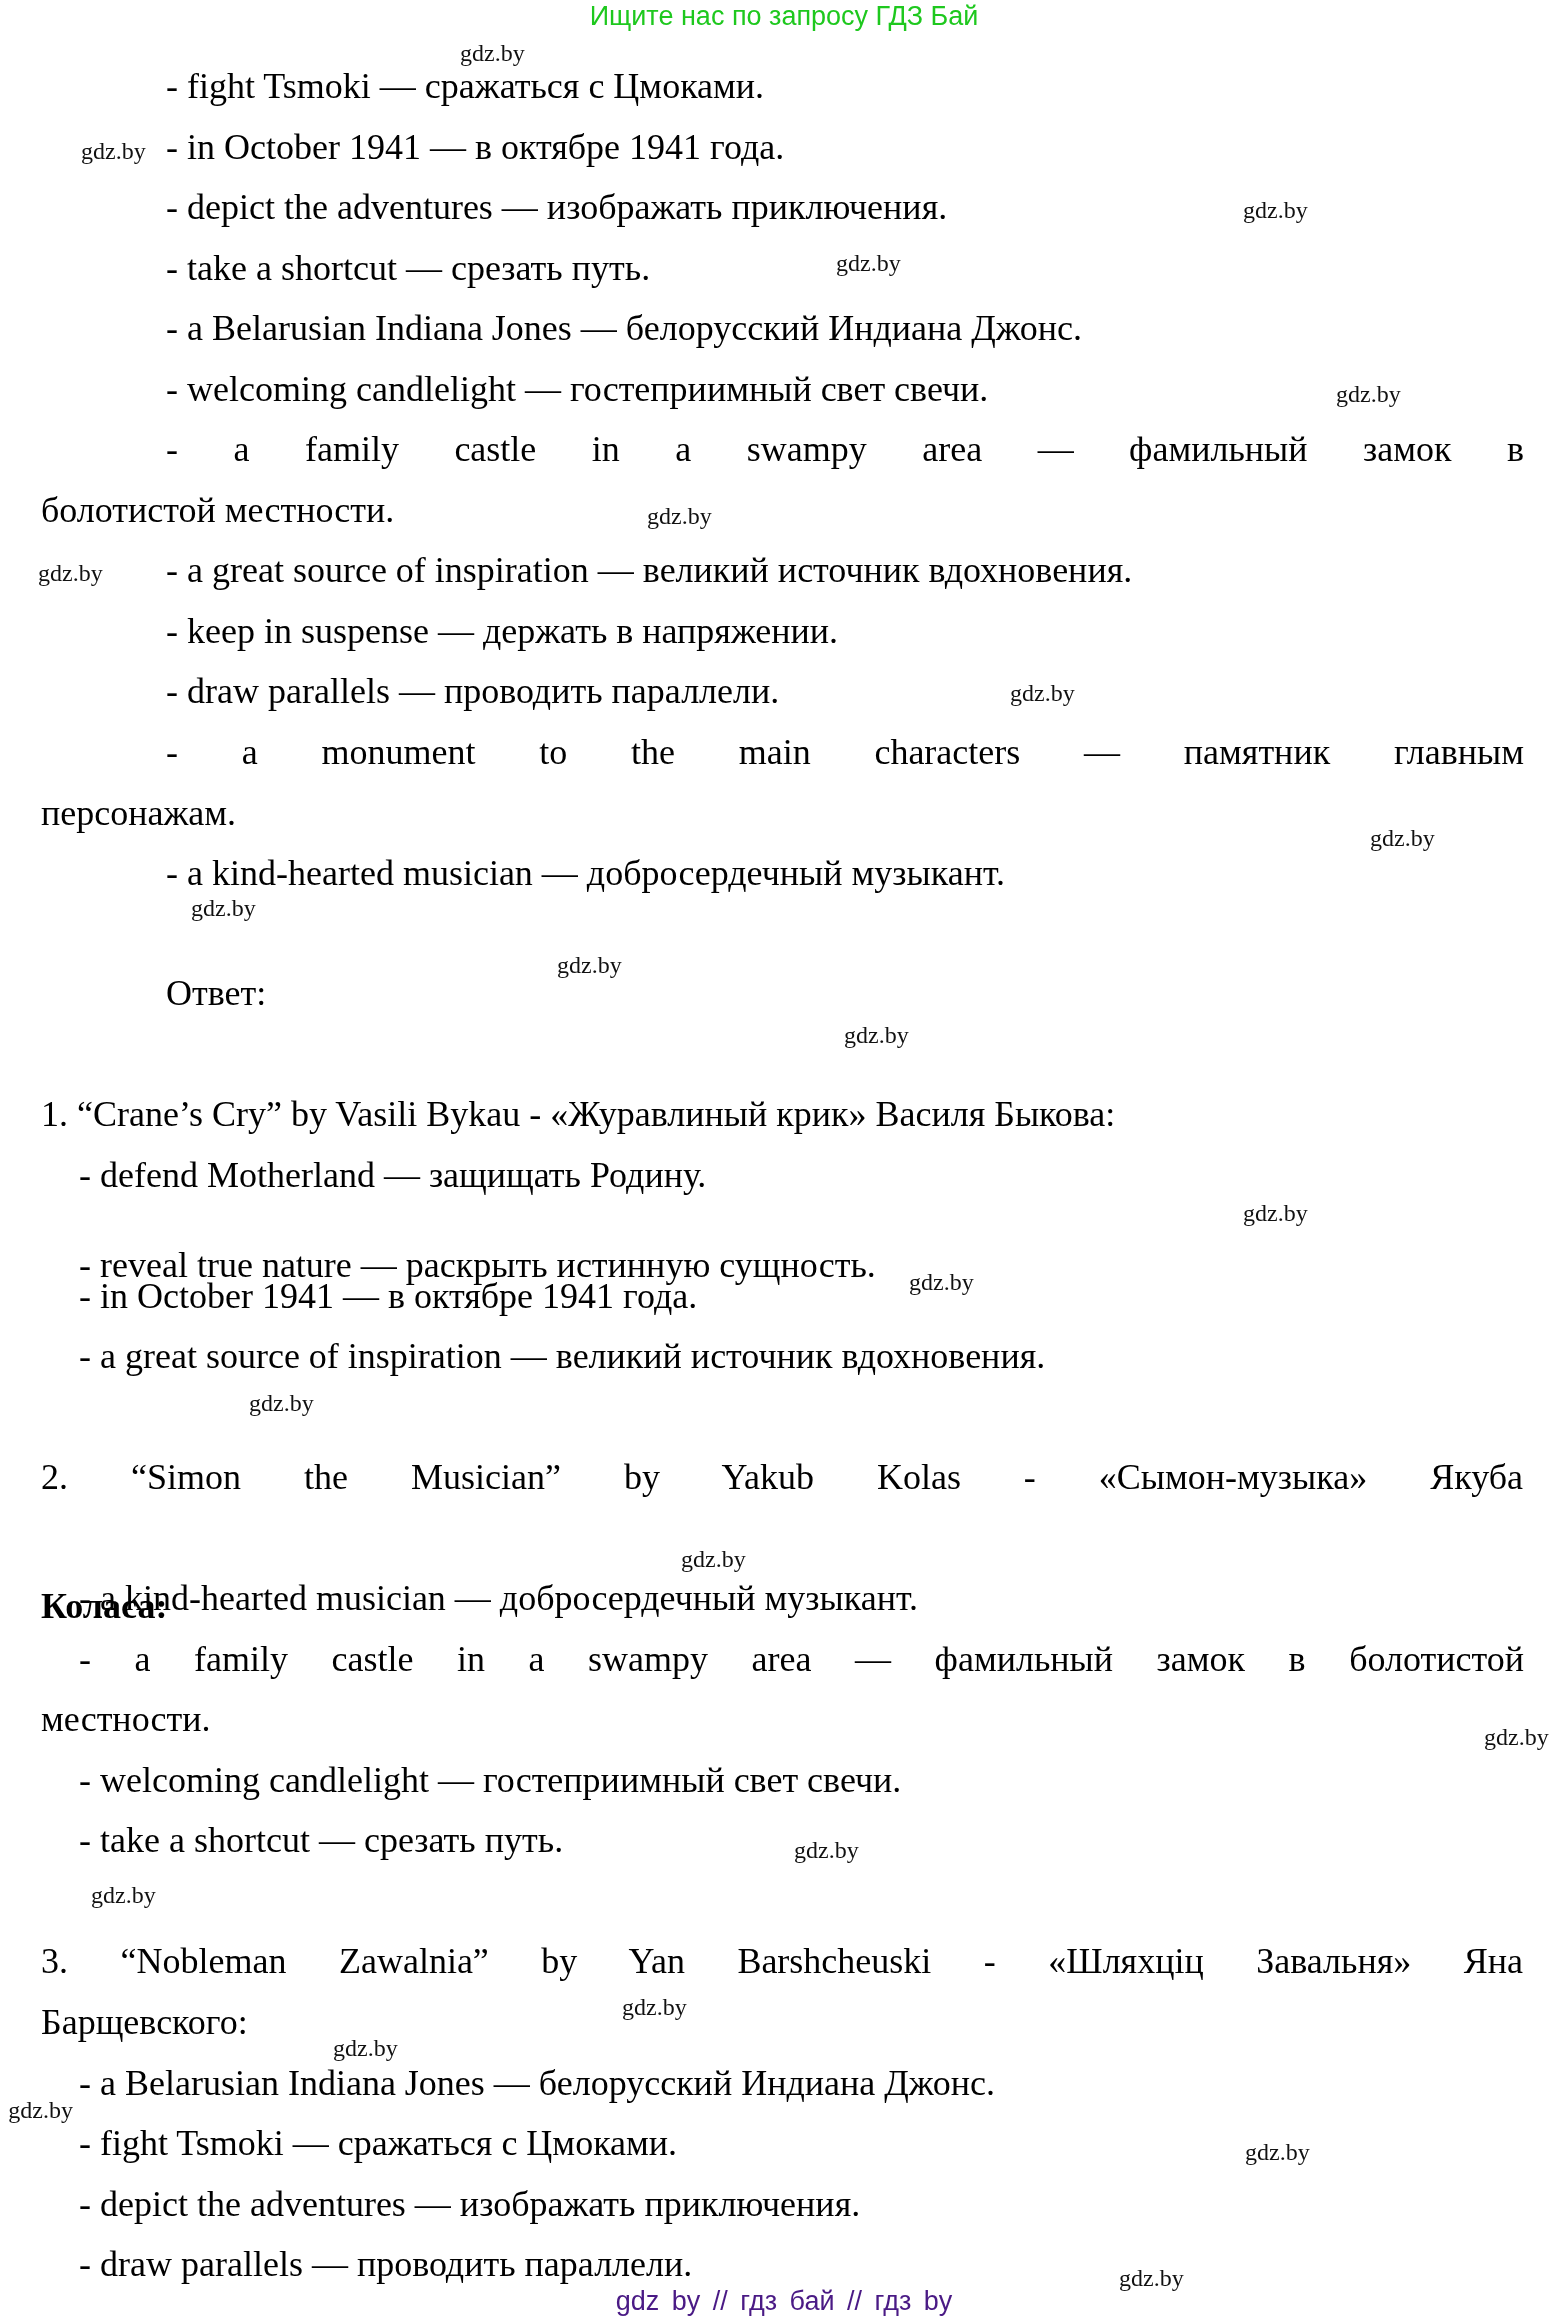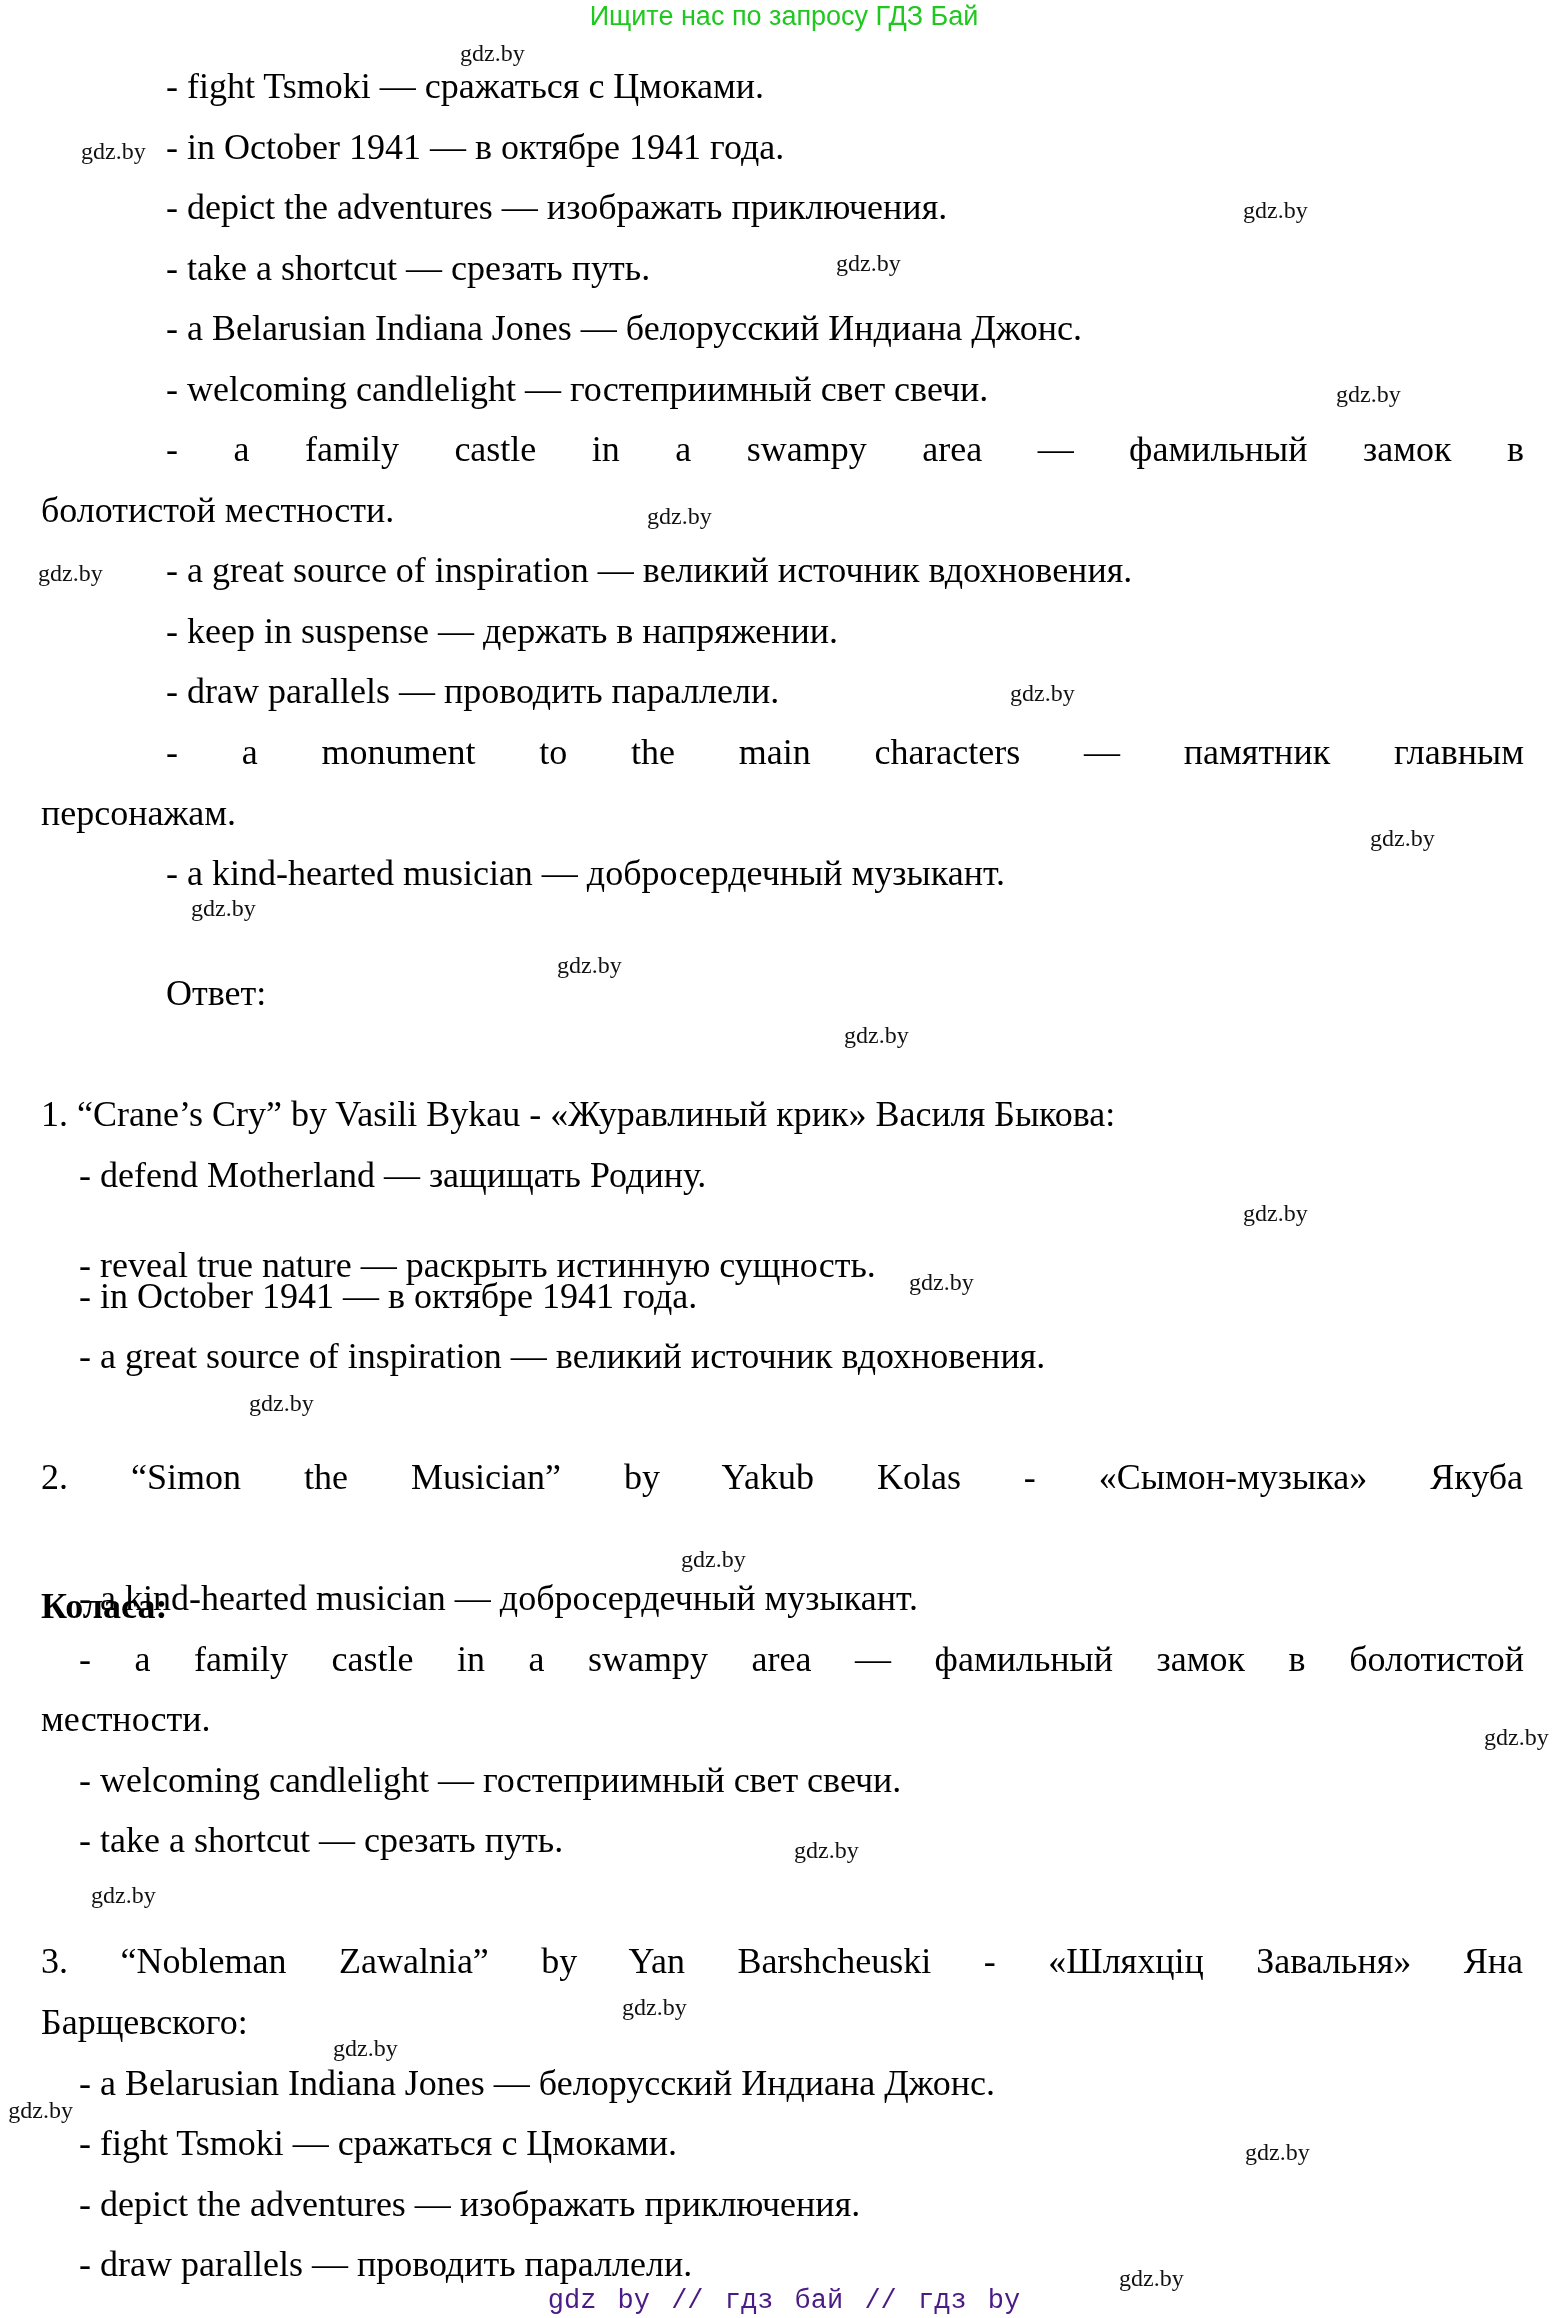--- a/index.html
+++ b/index.html
@@ -21,21 +21,21 @@
     white-space:nowrap;
     line-height:26.5px;
   }
   .header {
     position:absolute; top:0; left:0; width:1568px; text-align:center;
     font-family:"Liberation Sans", "DejaVu Sans", sans-serif;
     font-size:27px; color:#1ec81e; line-height:33px;
   }
   .footer {
     position:absolute; top:2285px; left:0; width:1568px; text-align:center;
-    font-family:Liberation Mono, monospace;
+    font-family:Liberation Sans, sans-serif;
     font-size:27px; color:#4a1a85; line-height:33px; word-spacing:5px;
   }
 </style>
 </head>
 <body>
 
 <div class="header">Ищите нас по запросу ГДЗ Бай</div>
 
 <div class="line" style="top:61px;left:166px;">- fight Tsmoki — сражаться с Цмоками.</div>
 <div class="line" style="top:122px;left:166px;">- in October 1941 — в октябре 1941 года.</div>

